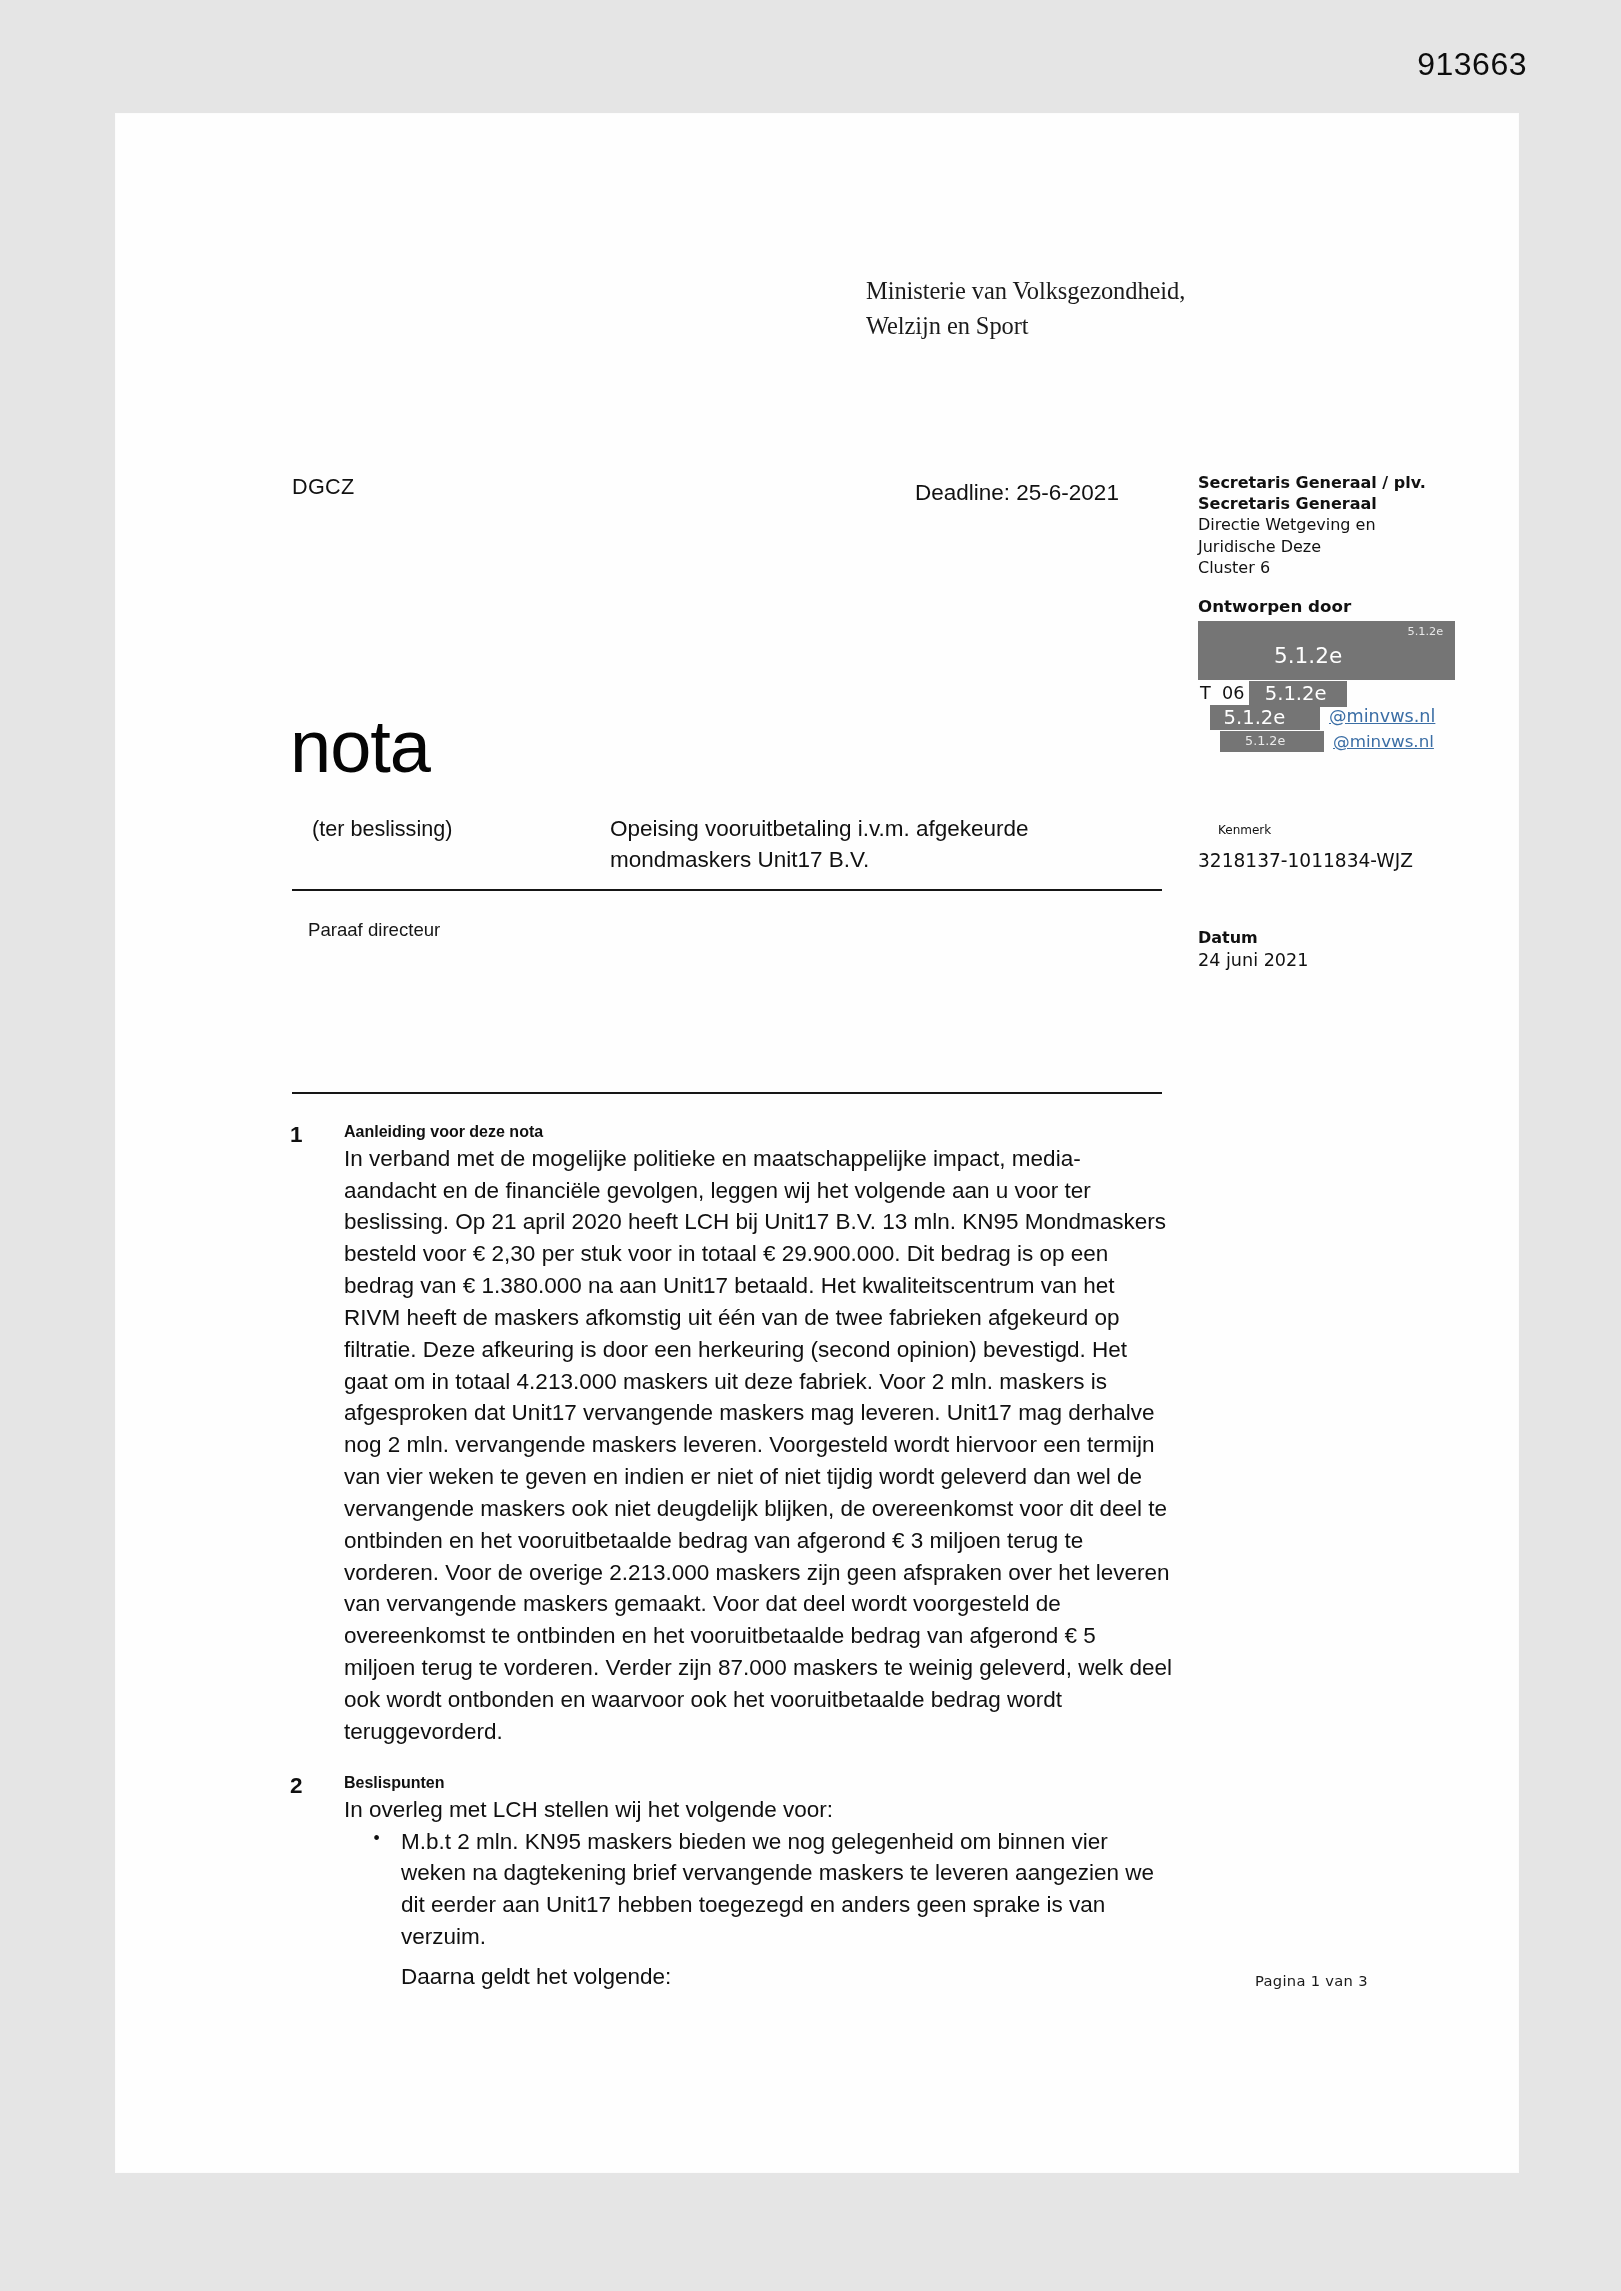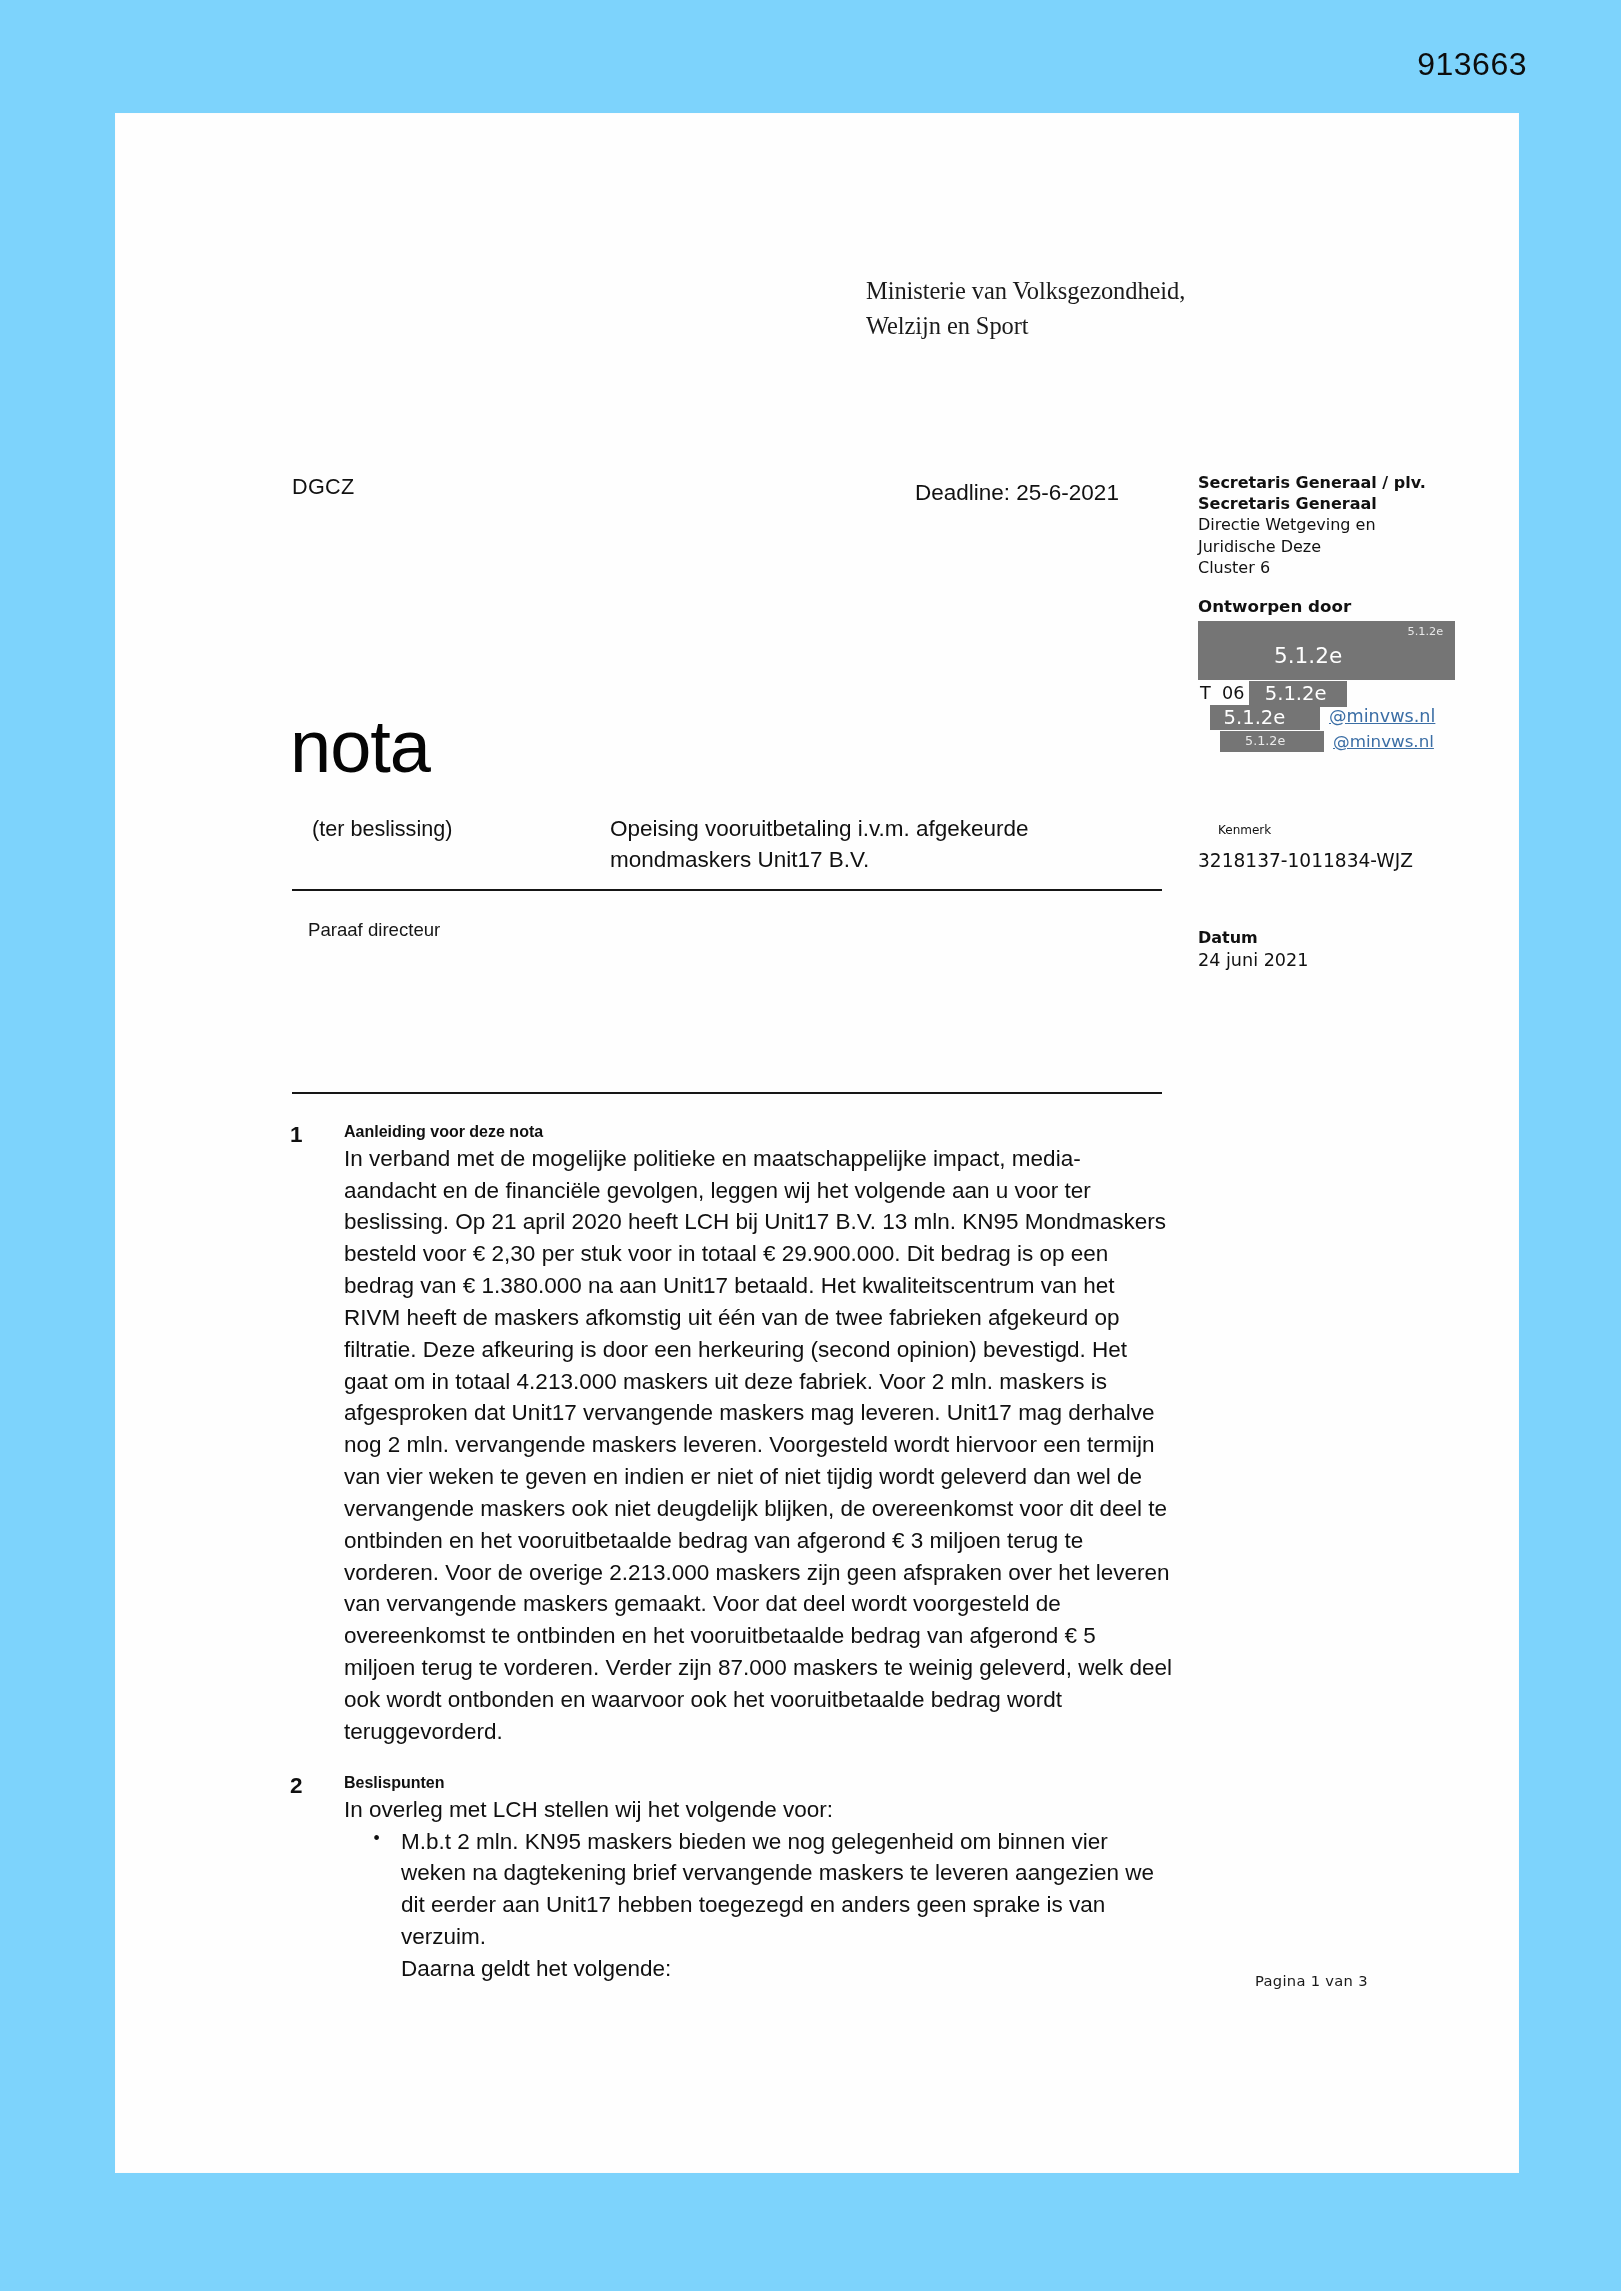--- a/index.html
+++ b/index.html
@@ -13,21 +13,21 @@
     height: 2292px;
     position: relative;
     font-family: "DejaVu Sans", sans-serif;
     -webkit-font-smoothing: antialiased;
   }
 
   
   #scan {
     position: absolute;
     inset: 0;
-    background: #7dd3fc;
+    background: #e5e5e5;
     overflow: hidden;
   }
 
   
   #sheet {
     position: absolute;
     left: 116px;
     top: 114px;
     width: 1402px;
     height: 2058px;
@@ -314,20 +314,21 @@
     content: "\2022";
     position: absolute;
     left: -27.4px;
     top: 0;
     font-size: 17.6px;
   }
   .after-bullet {
     margin-left: 57px;
     font-size: 22.5px;
     line-height: 1.415;
+    margin-top: 8px;
   }
 
   
   #footer {
     position: absolute;
     left: 1255px;
     top: 1972px;
     font-family: "DejaVu Sans", sans-serif;
     font-size: 14.7px;
     color: #1a1a1a;

